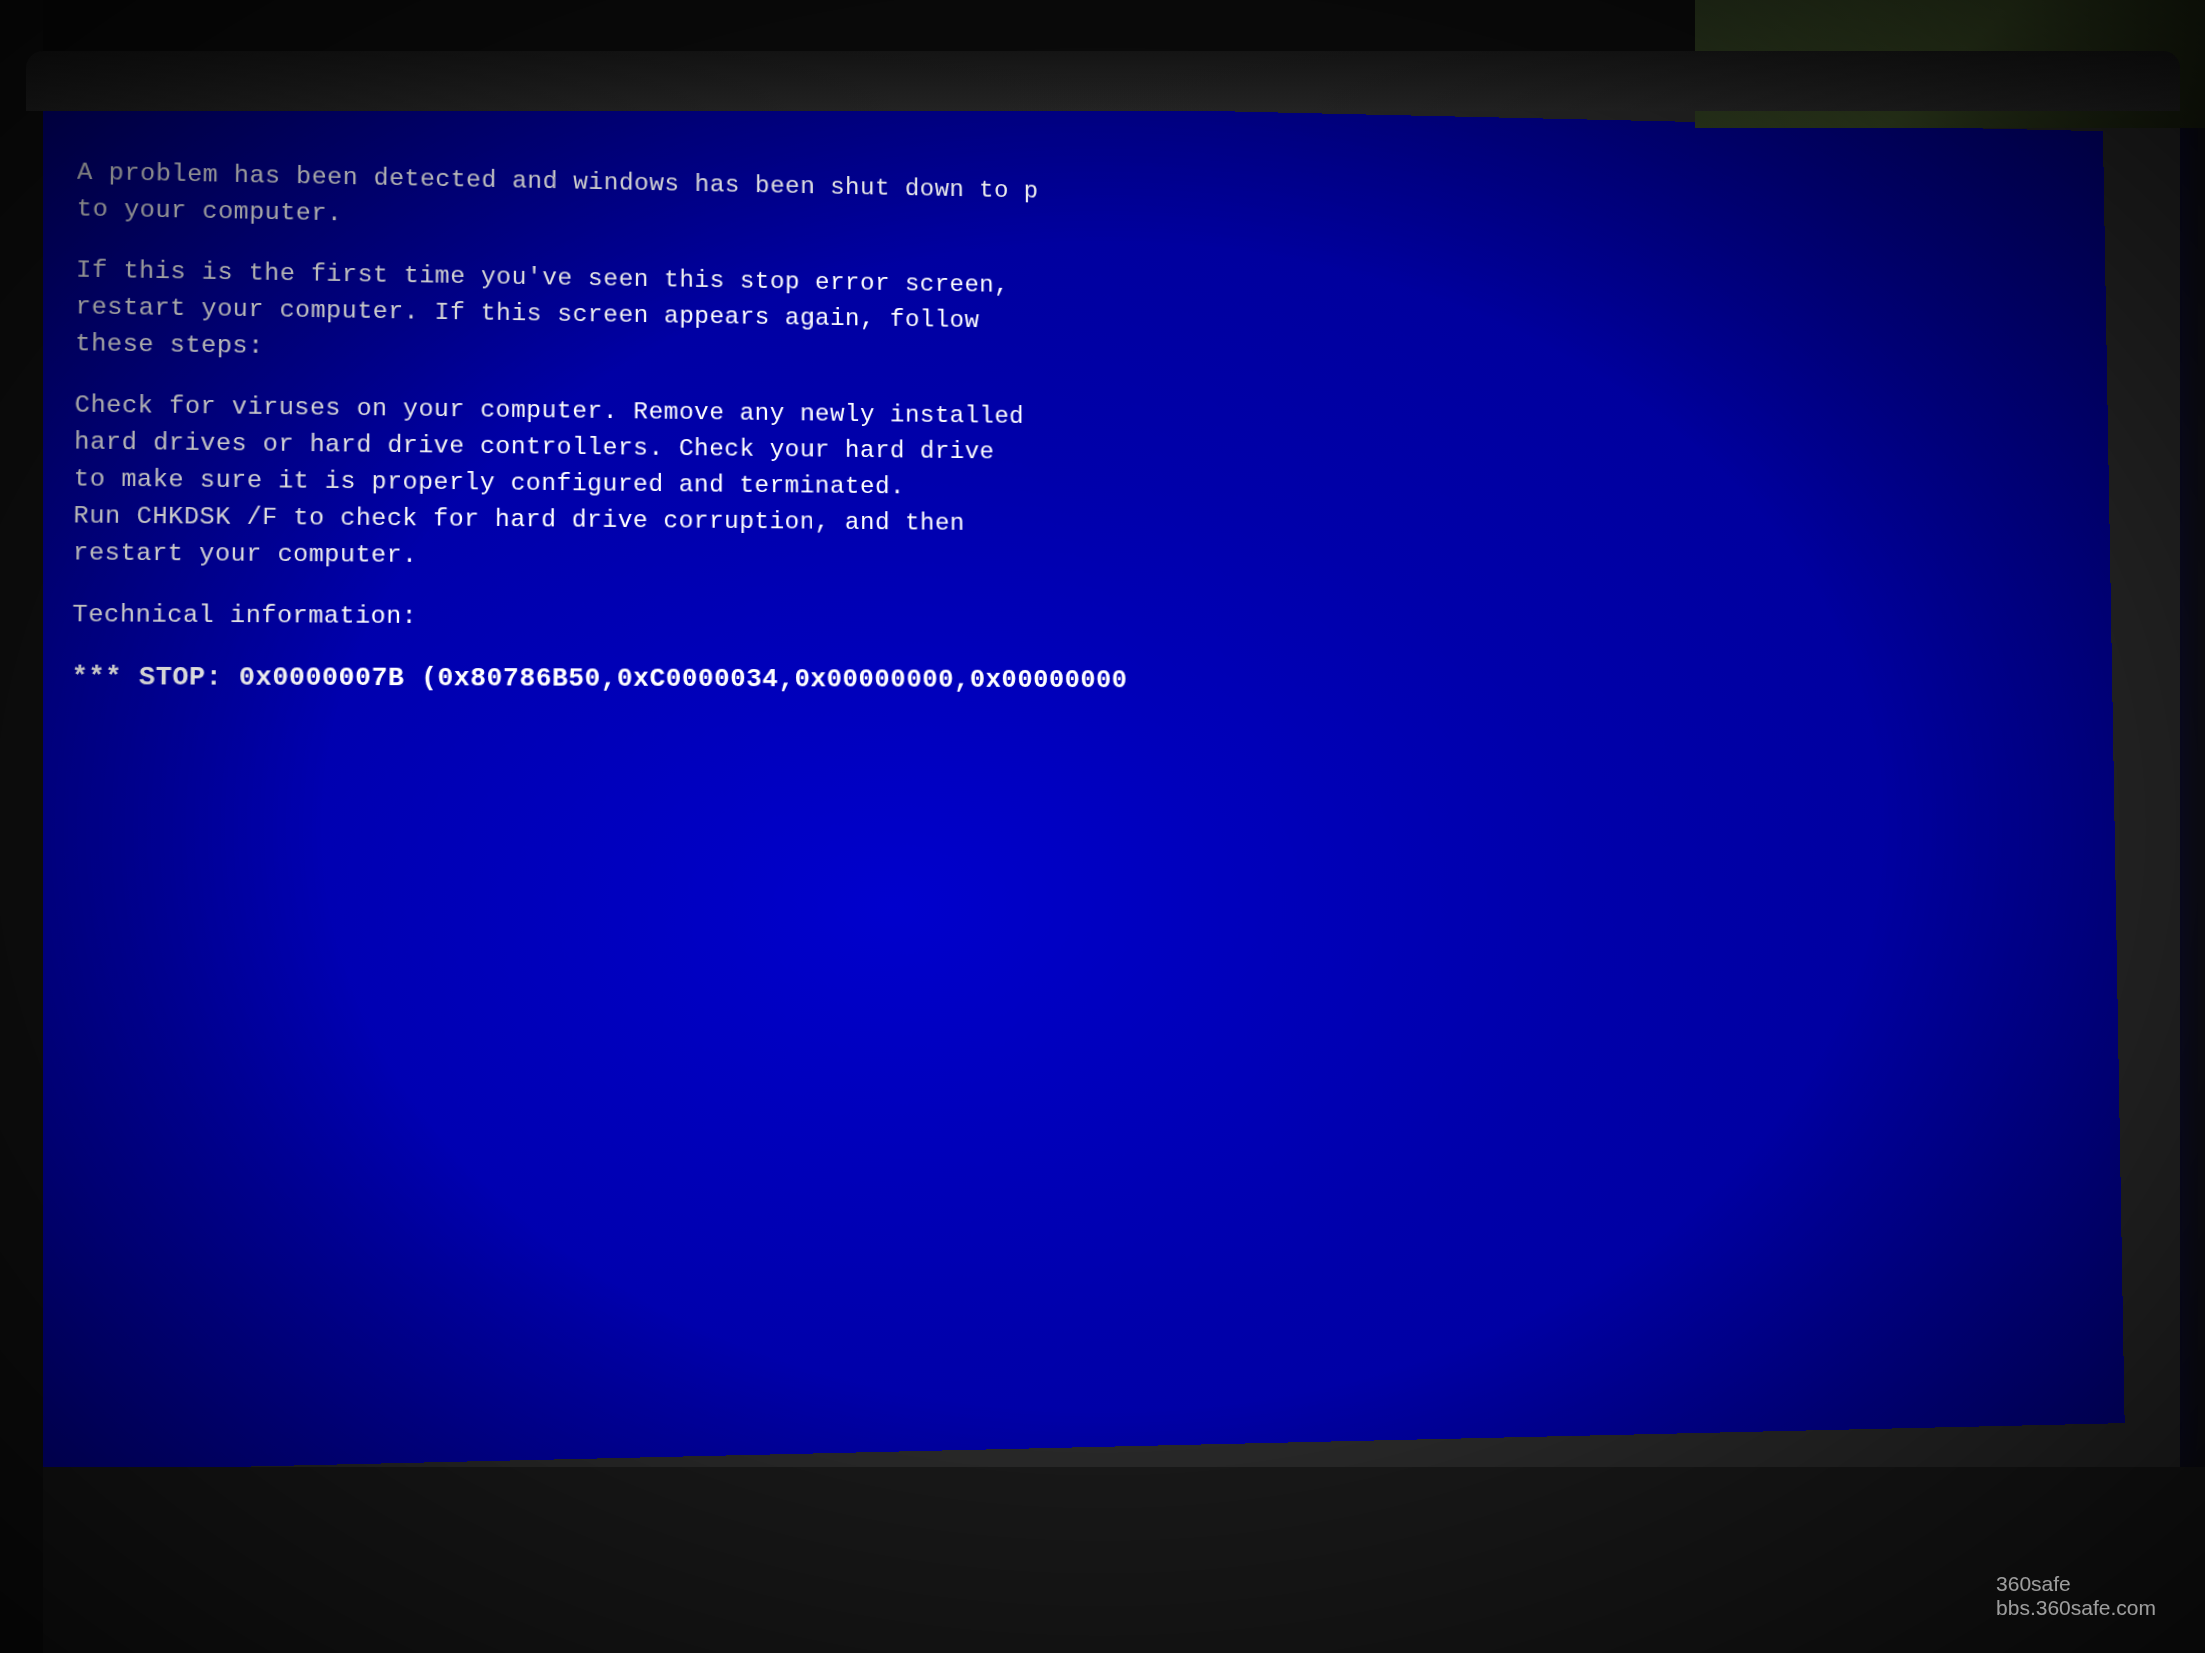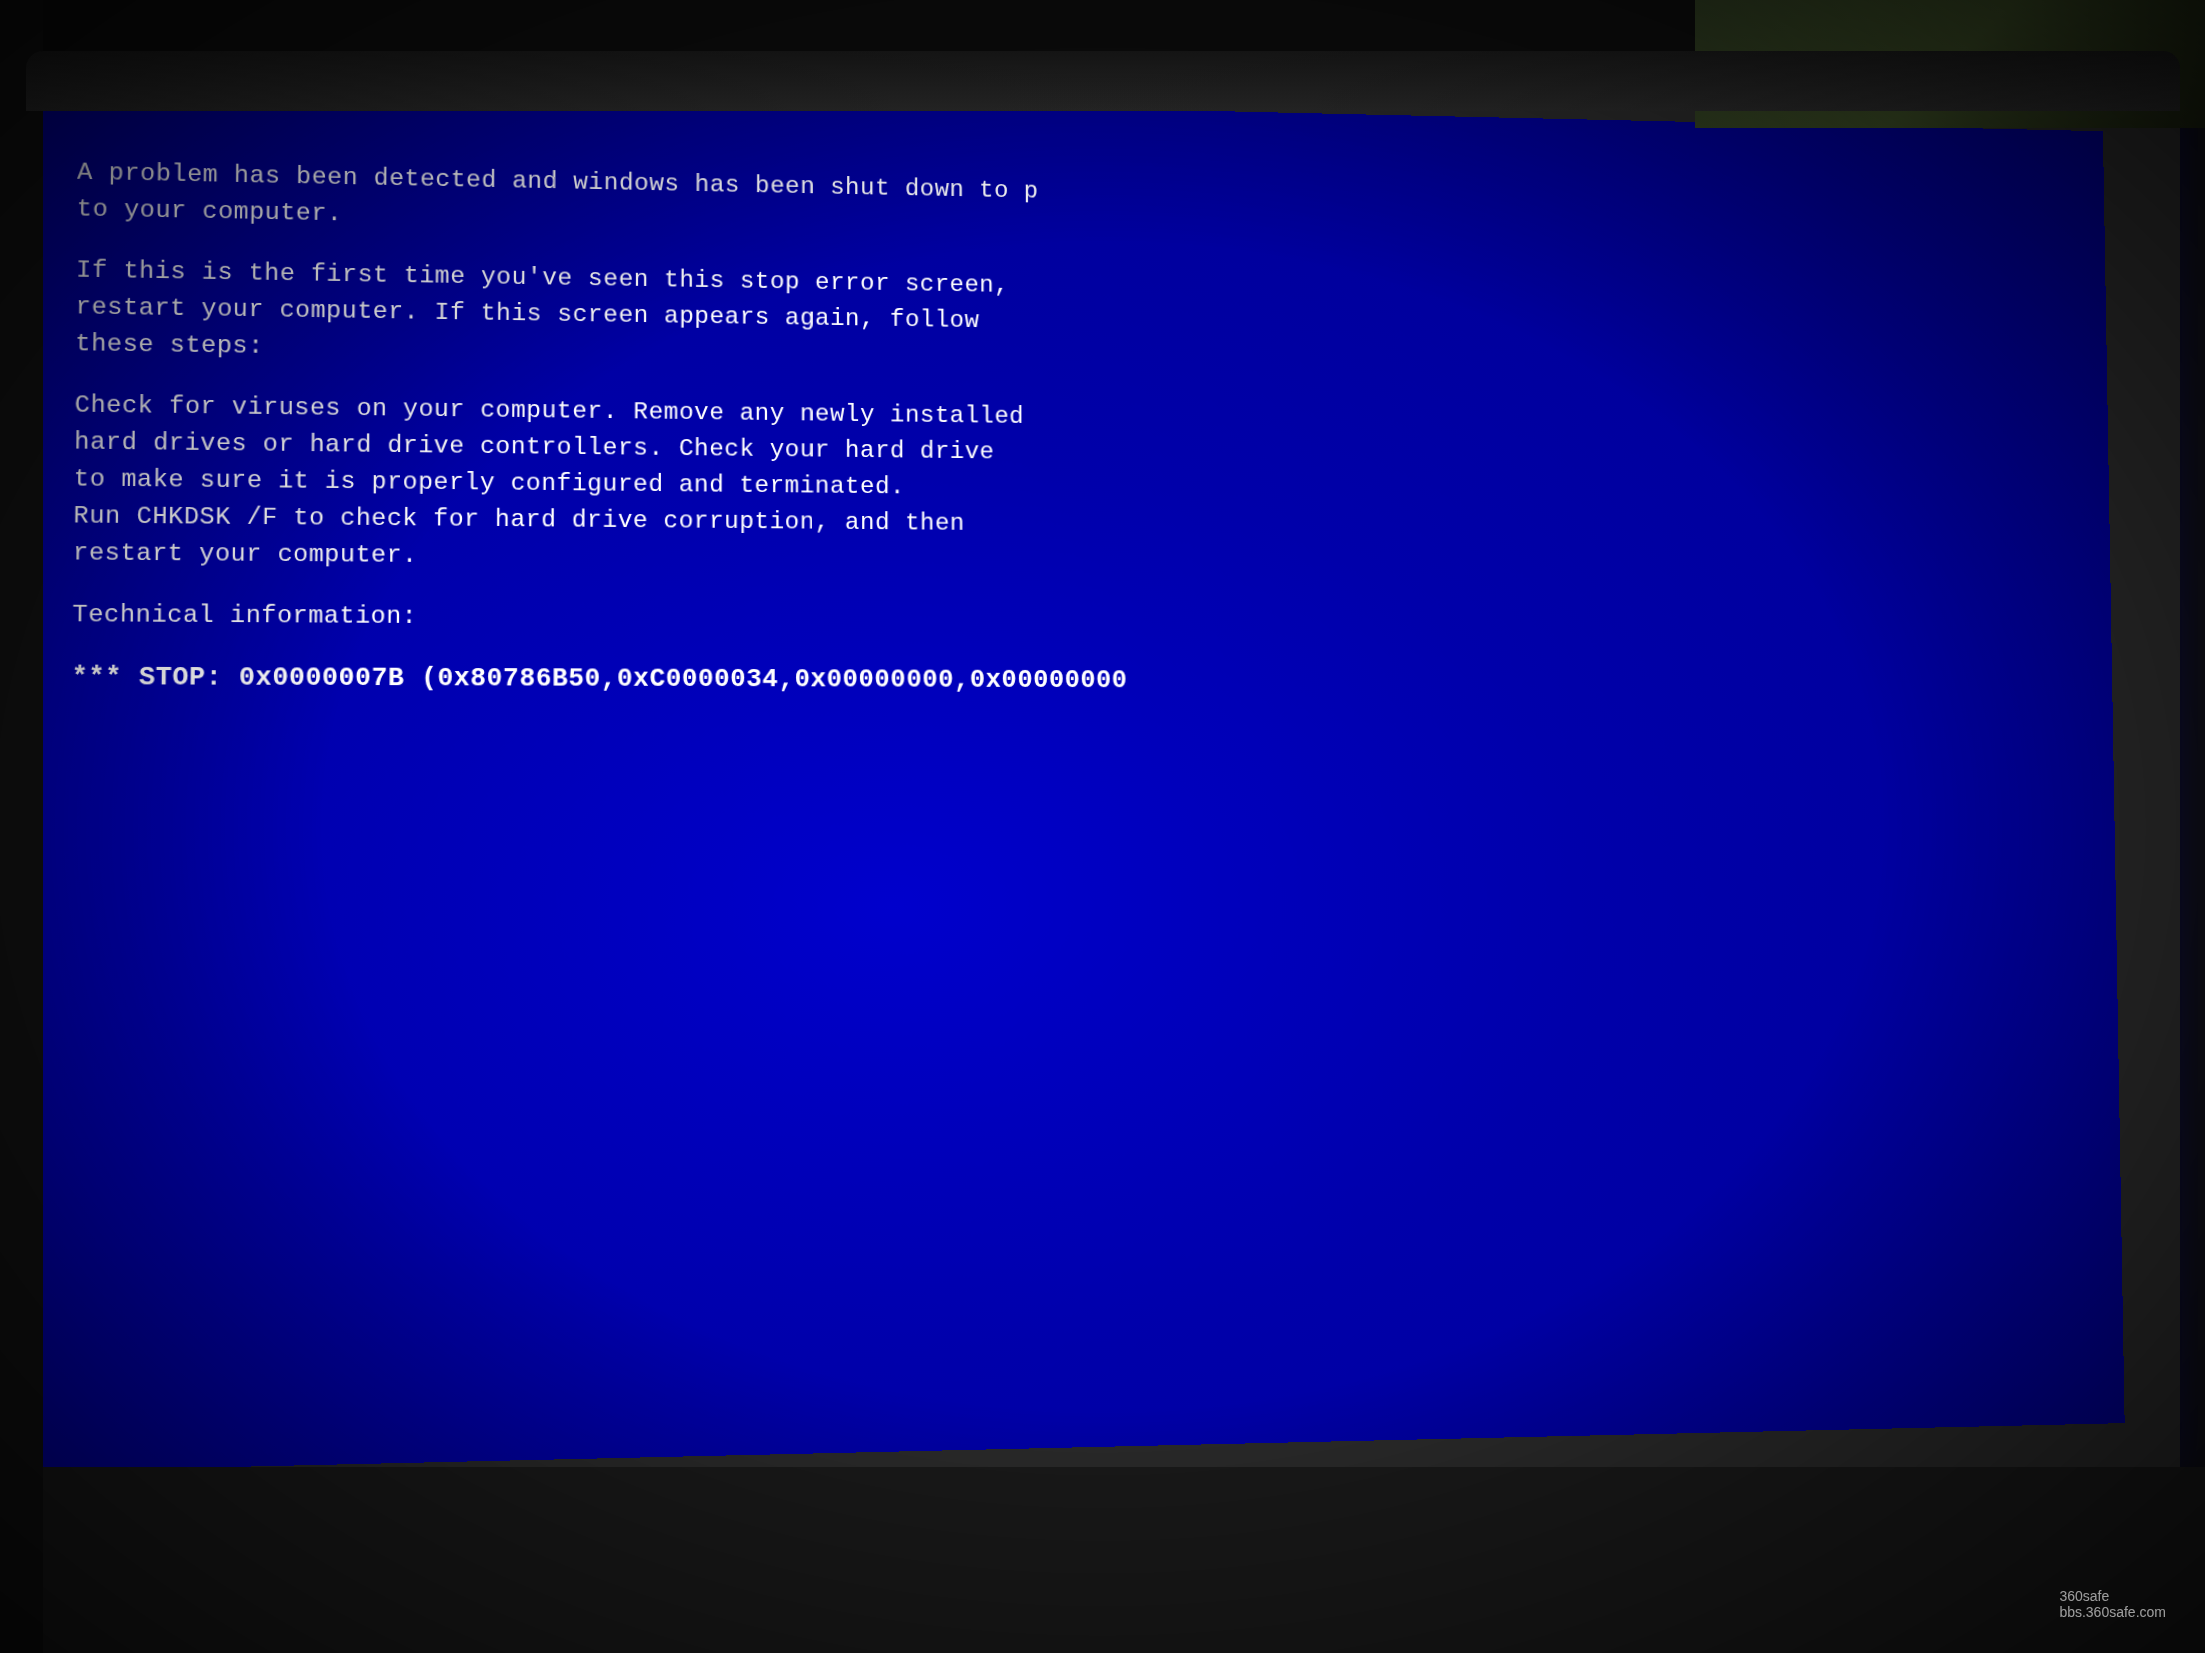--- a/index.html
+++ b/index.html
@@ -127,24 +127,24 @@
       width: 43px;
       bottom: 0;
       background: #111;
       z-index: 50;
     }
 
     
     .watermark {
       position: absolute;
       bottom: 34px;
-      right: 39px;
+      right: 49px;
       z-index: 200;
       color: rgba(255,255,255,0.6);
-      font-size: 14px;
+      font-size: 21px;
       font-family: Arial, sans-serif;
     }
 
     
     .top-right-bg {
       position: absolute;
       top: 0;
       right: 0;
       width: 510px;
       height: 128px;

